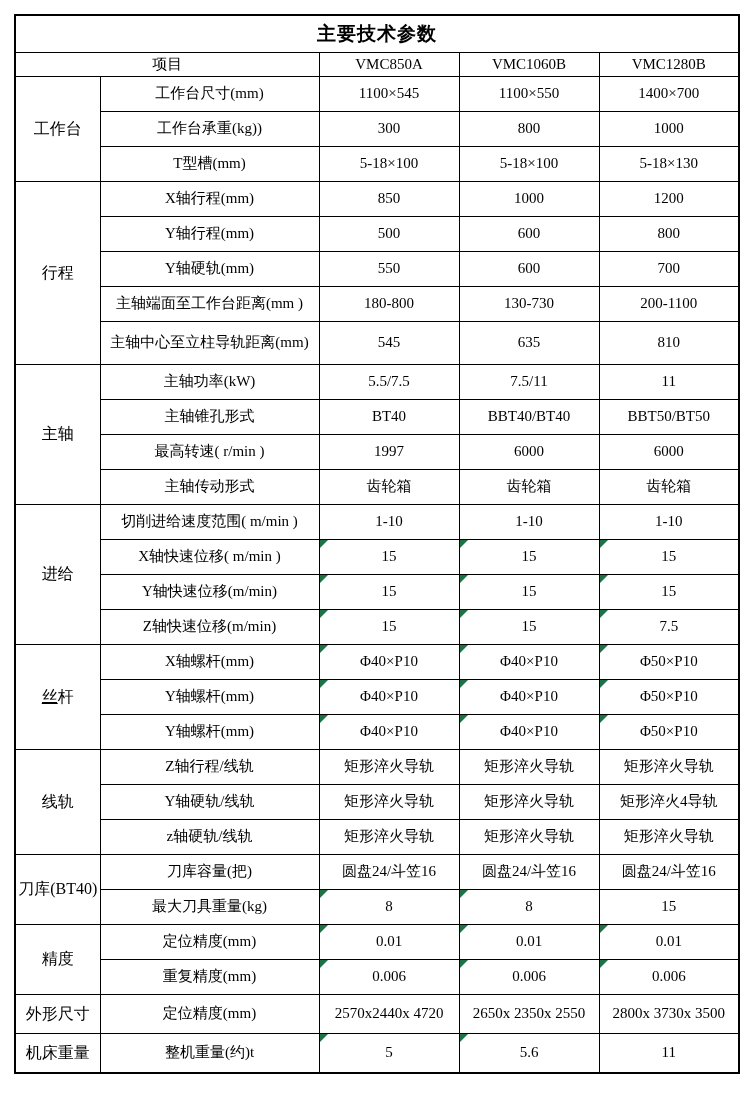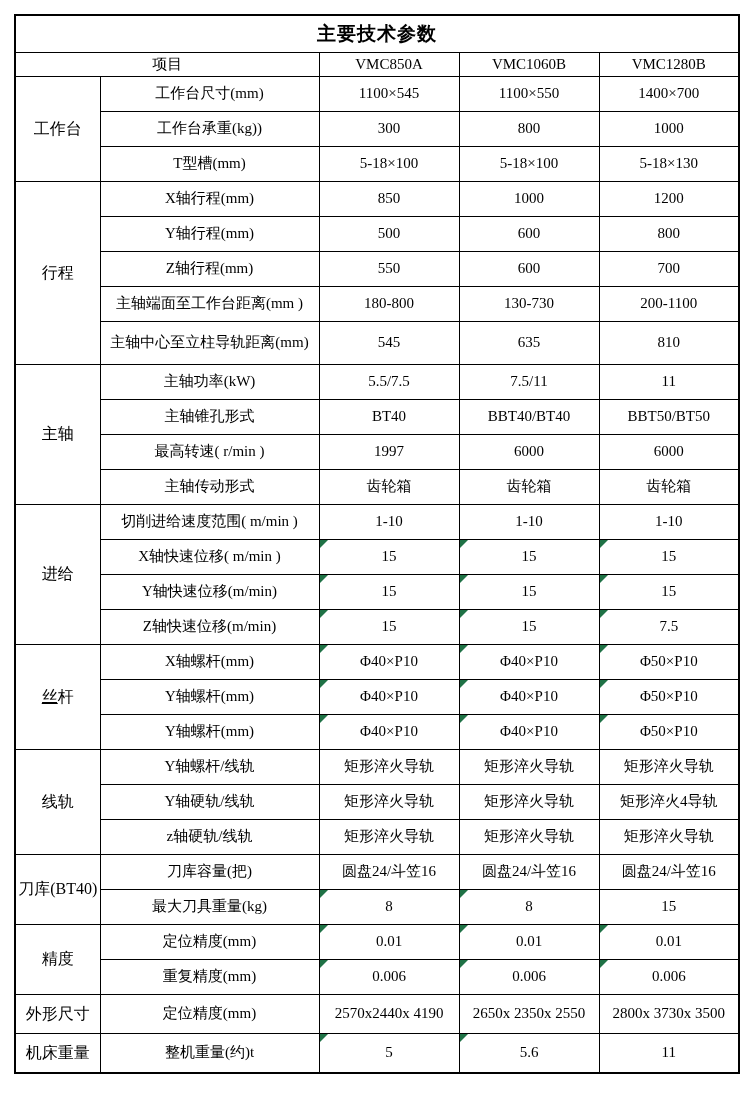--- a/index.html
+++ b/index.html
@@ -114,21 +114,21 @@
           <td class="value-cell">1000</td>
           <td class="value-cell">1200</td>
         </tr>
         <tr>
           <td class="label-cell">Y轴行程(mm)</td>
           <td class="value-cell">500</td>
           <td class="value-cell">600</td>
           <td class="value-cell">800</td>
         </tr>
         <tr>
-          <td class="label-cell">Z轴行程(mm)</td>
+          <td class="label-cell">Y轴硬轨(mm)</td>
           <td class="value-cell">550</td>
           <td class="value-cell">600</td>
           <td class="value-cell">700</td>
         </tr>
         <tr>
           <td class="label-cell">主轴端面至工作台距离(mm )</td>
           <td class="value-cell">180-800</td>
           <td class="value-cell">130-730</td>
           <td class="value-cell">200-1100</td>
         </tr>
@@ -202,21 +202,21 @@
           <td class="value-cell">Φ50×P10<span class="tri"></span></td>
         </tr>
         <tr>
           <td class="label-cell">Y轴螺杆(mm)</td>
           <td class="value-cell">Φ40×P10<span class="tri"></span></td>
           <td class="value-cell">Φ40×P10<span class="tri"></span></td>
           <td class="value-cell">Φ50×P10<span class="tri"></span></td>
         </tr>
         <tr>
           <td class="group-cell" rowspan="3">线轨</td>
-          <td class="label-cell">Y轴螺杆/线轨</td>
+          <td class="label-cell">Z轴行程/线轨</td>
           <td class="value-cell">矩形淬火导轨</td>
           <td class="value-cell">矩形淬火导轨</td>
           <td class="value-cell">矩形淬火导轨</td>
         </tr>
         <tr>
           <td class="label-cell">Y轴硬轨/线轨</td>
           <td class="value-cell">矩形淬火导轨</td>
           <td class="value-cell">矩形淬火导轨</td>
           <td class="value-cell">矩形淬火4导轨</td>
         </tr>
@@ -248,21 +248,21 @@
         </tr>
         <tr>
           <td class="label-cell">重复精度(mm)</td>
           <td class="value-cell">0.006<span class="tri"></span></td>
           <td class="value-cell">0.006<span class="tri"></span></td>
           <td class="value-cell">0.006<span class="tri"></span></td>
         </tr>
         <tr class="tall38">
           <td class="group-cell" rowspan="1">外形尺寸</td>
           <td class="label-cell">定位精度(mm)</td>
-          <td class="value-cell">2570x2440x 4190</td>
+          <td class="value-cell">2570x2440x 4720</td>
           <td class="value-cell">2650x 2350x 2550</td>
           <td class="value-cell">2800x 3730x 3500</td>
         </tr>
         <tr class="tall38">
           <td class="group-cell" rowspan="1">机床重量</td>
           <td class="label-cell">整机重量(约)t</td>
           <td class="value-cell">5<span class="tri"></span></td>
           <td class="value-cell">5.6<span class="tri"></span></td>
           <td class="value-cell">11</td>
         </tr>

